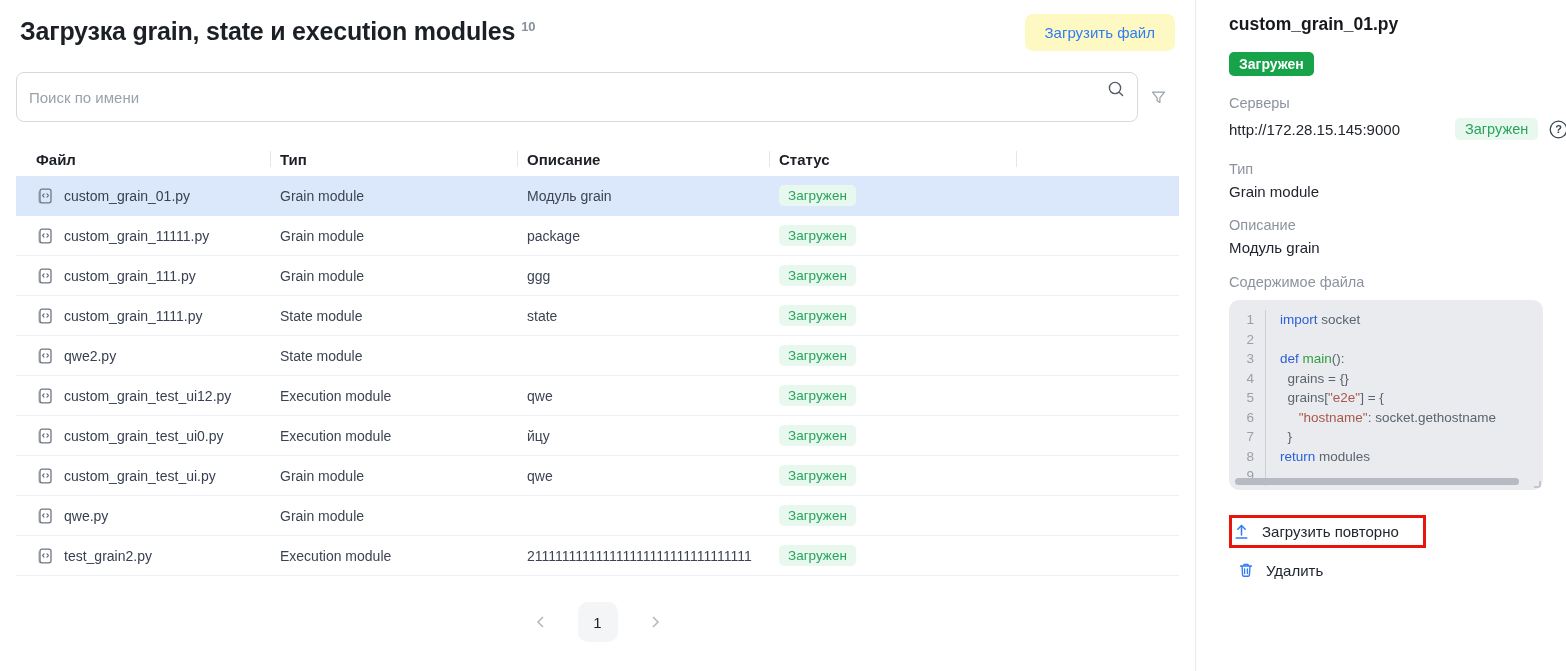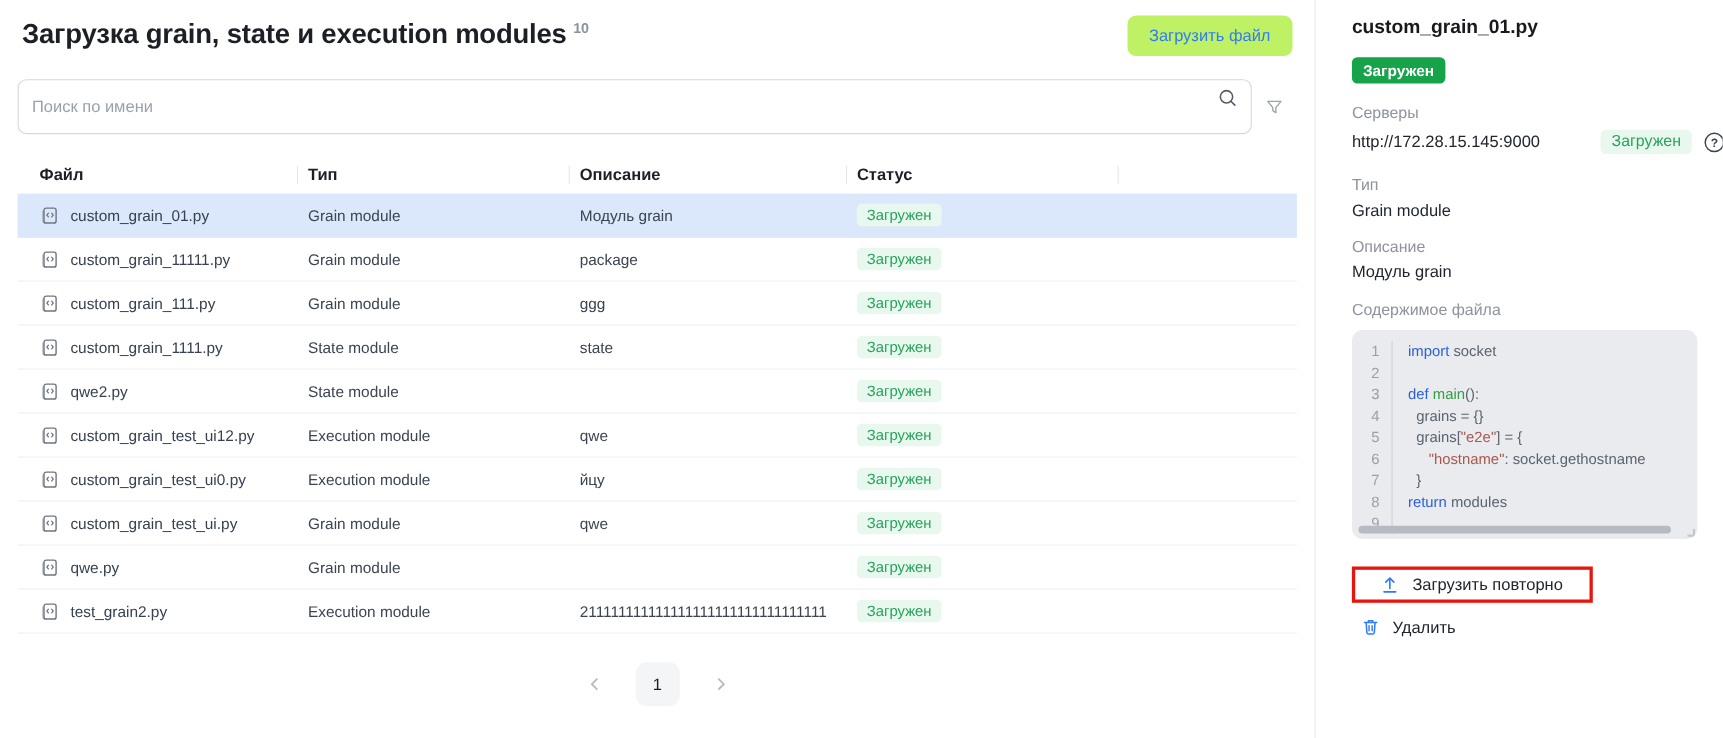--- a/index.html
+++ b/index.html
@@ -15,21 +15,21 @@
   .main { width:1196px; min-width:1196px; border-right:1px solid #e7eaee; position:relative; }
 
   .breadcrumb { margin:25px 24px 0 24px; display:flex; align-items:center; gap:12px;
     font-size:15px; color:#4a5360; }
   .breadcrumb .crumb-last { color:#6e7682; }
   .crumb-sep svg { display:block; }
 
   .title-row { margin:12px 20px 0 20px; display:flex; align-items:center; justify-content:space-between; }
   h1 { margin:0; font-size:25px; font-weight:700; color:#1c2026; letter-spacing:-0.2px; }
   h1 .count { font-size:13px; font-weight:700; color:#8b919c; margin-left:6px; position:relative; top:-9px; }
-  .btn-upload-file { margin-top:2px; background:#bef264; color:var(--accent); border:none; border-radius:8px;
+  .btn-upload-file { margin-top:2px; background:#fef9c3; color:var(--accent); border:none; border-radius:8px;
     padding:10px 20px; font-size:15px; font-family:inherit; cursor:pointer; white-space:nowrap; }
 
   .search-row { margin:21px 16px 0 16px; display:flex; align-items:center; }
   .search-box { position:relative; width:1122px; }
   .search-box input { width:100%; height:50px; border:1px solid #d5d9de; border-radius:8px;
     padding:0 42px 0 12px; font-size:15px; font-family:inherit; color:#1f2937; outline:none; }
   .search-box input::placeholder { color:#9aa1ab; }
   .search-icon { position:absolute; right:13px; top:8px; }
   .filter-btn { flex:1; display:flex; justify-content:center; background:none; border:none; cursor:pointer; padding:4px 0; }
 
@@ -75,21 +75,21 @@
   .code-line { display:flex; line-height:19.5px; font-size:13.5px; }
   .code-line .ln { width:36px; min-width:36px; text-align:right; padding-right:11px; color:#9aa0a9; }
   .code-line .lt { border-left:1px solid #cdd1d7; padding-left:14px; white-space:pre; color:#5b6470; }
   .lt .kw { color:#2a5fd9; } .lt .fn { color:#2f9e44; } .lt .str { color:#a8584c; } .lt .tx { color:#5b6470; }
   .hscrollbar { position:absolute; left:6px; bottom:5px; height:7px; width:284px;
     background:#b6bbc3; border-radius:4px; }
   .scroll-corner { position:absolute; right:2px; bottom:2px; width:7px; height:7px;
     border-right:2px solid #c3c7cd; border-bottom:2px solid #c3c7cd; }
 
   .action-highlight { display:inline-block; margin-top:25px; border:3px solid var(--red);
-    padding:4px 24px 4px 22px; }
+    padding:4px 24px 4px 0; }
   .action-btn { display:flex; align-items:center; gap:11px; background:none; border:none; padding:0;
     font-size:15px; font-family:inherit; color:#21262e; cursor:pointer; }
   .action-delete { margin-top:13px; margin-left:8px; }
 </style>
 </head>
 <body>
 
 <div class="app">
 
   <main class="main">

